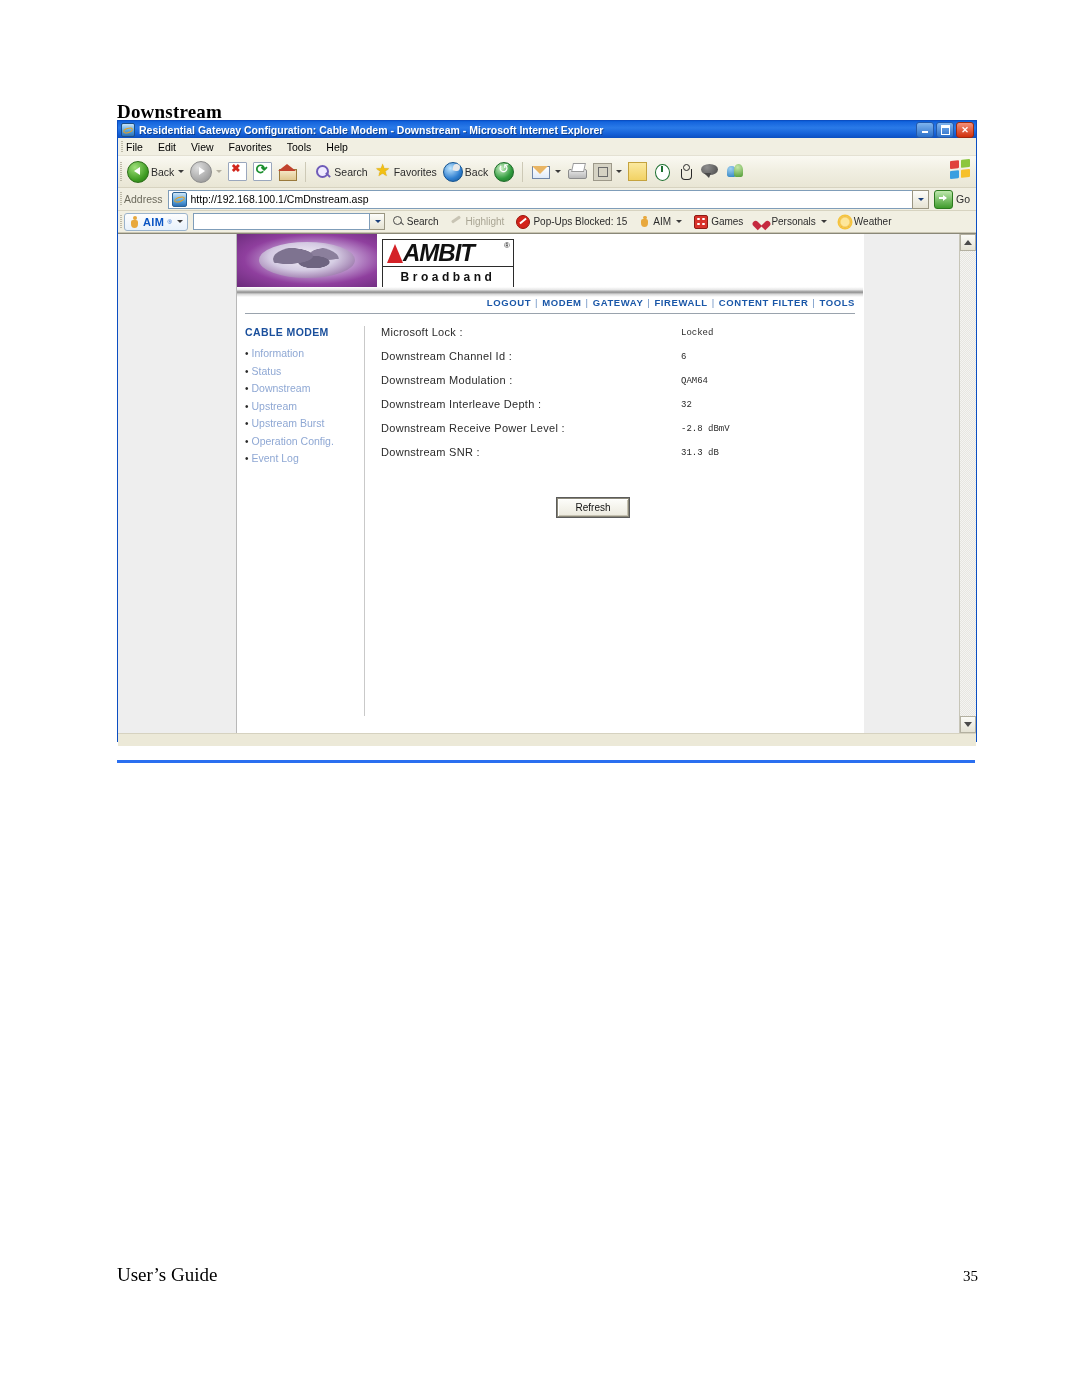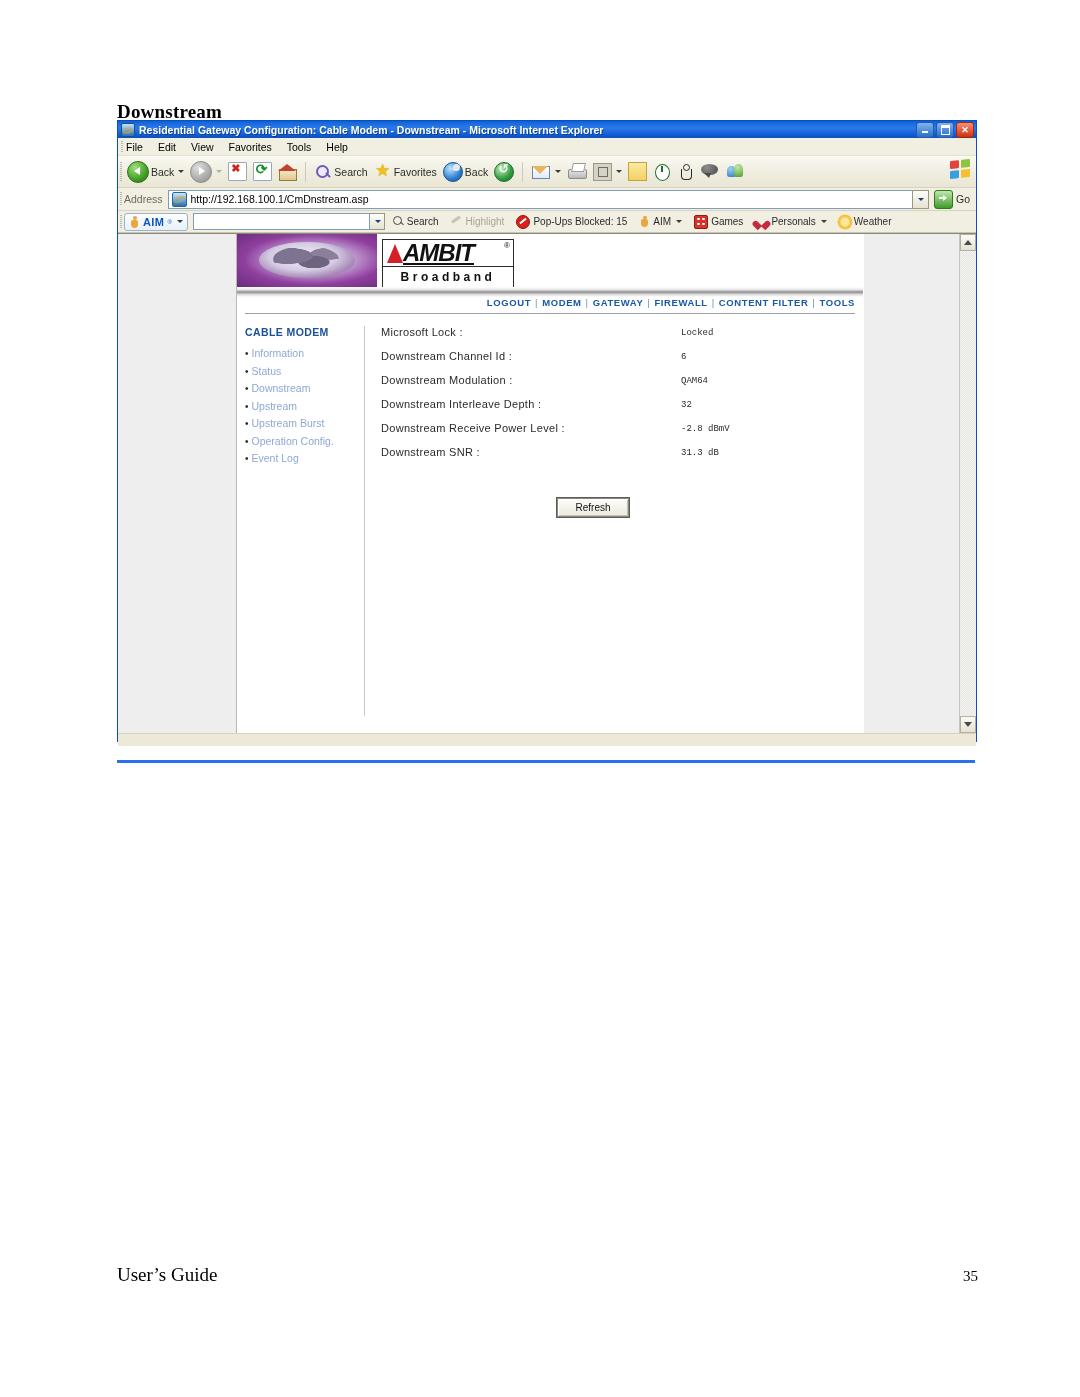--- a/index.html
+++ b/index.html
@@ -340,21 +340,21 @@
     padding-left:6px;overflow:hidden;
   }
   .ambit-a{
     position:absolute;left:4px;top:4px;width:0;height:0;
     border-left:8px solid transparent;border-right:8px solid transparent;
     border-bottom:19px solid #d42127;
   }
   .ambit-word{
     font-family:"Liberation Sans", sans-serif;
     font-size:24px;font-weight:bold;font-style:italic;color:#111;
-    letter-spacing:-1px;margin-left:14px;line-height:24px;text-decoration:underline;
+    letter-spacing:-1px;margin-left:14px;line-height:24px;
   }
   .ambit-reg{position:absolute;right:3px;top:1px;font-size:8px;color:#111;}
   .ambit-bot{
     height:19px;border-top:1px solid #2b2b2b;
     display:flex;align-items:center;justify-content:center;
     font-family:"Liberation Sans", sans-serif;
     font-size:12px;font-weight:bold;color:#111;letter-spacing:3.5px;
   }
   .swoosh{
     position:absolute;left:0;right:0;top:53px;height:10px;

